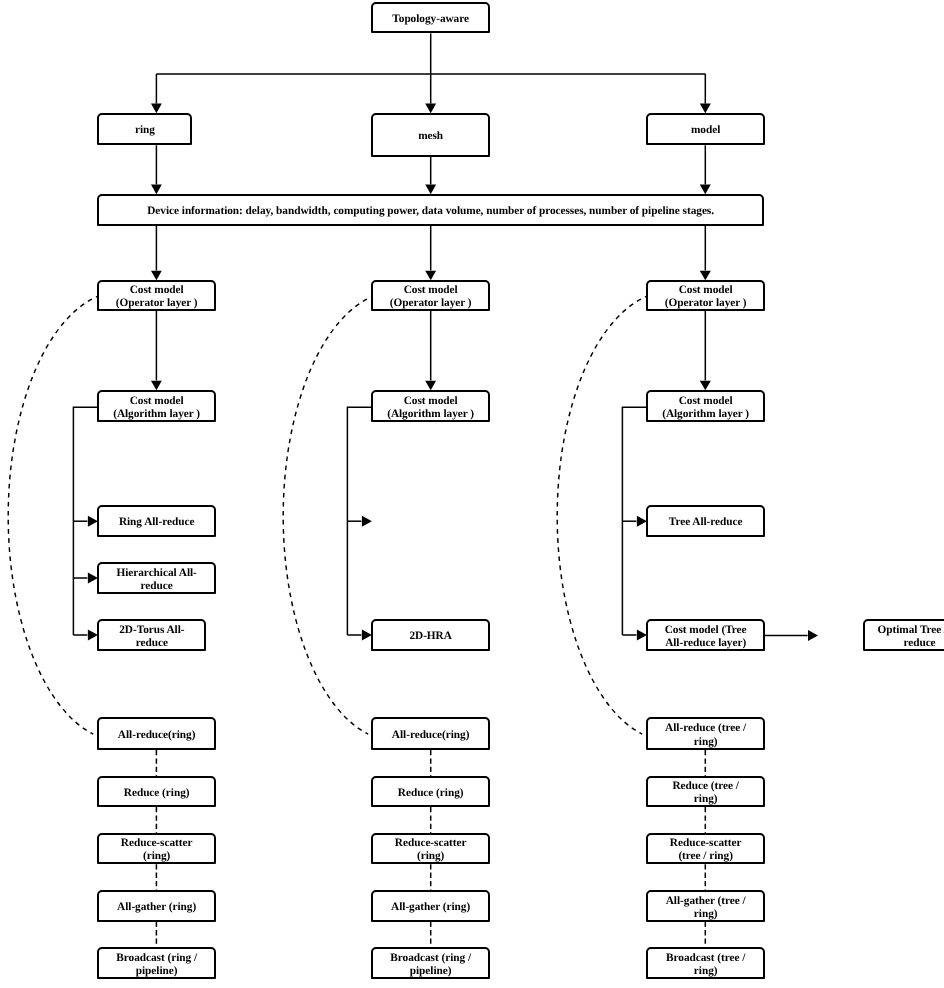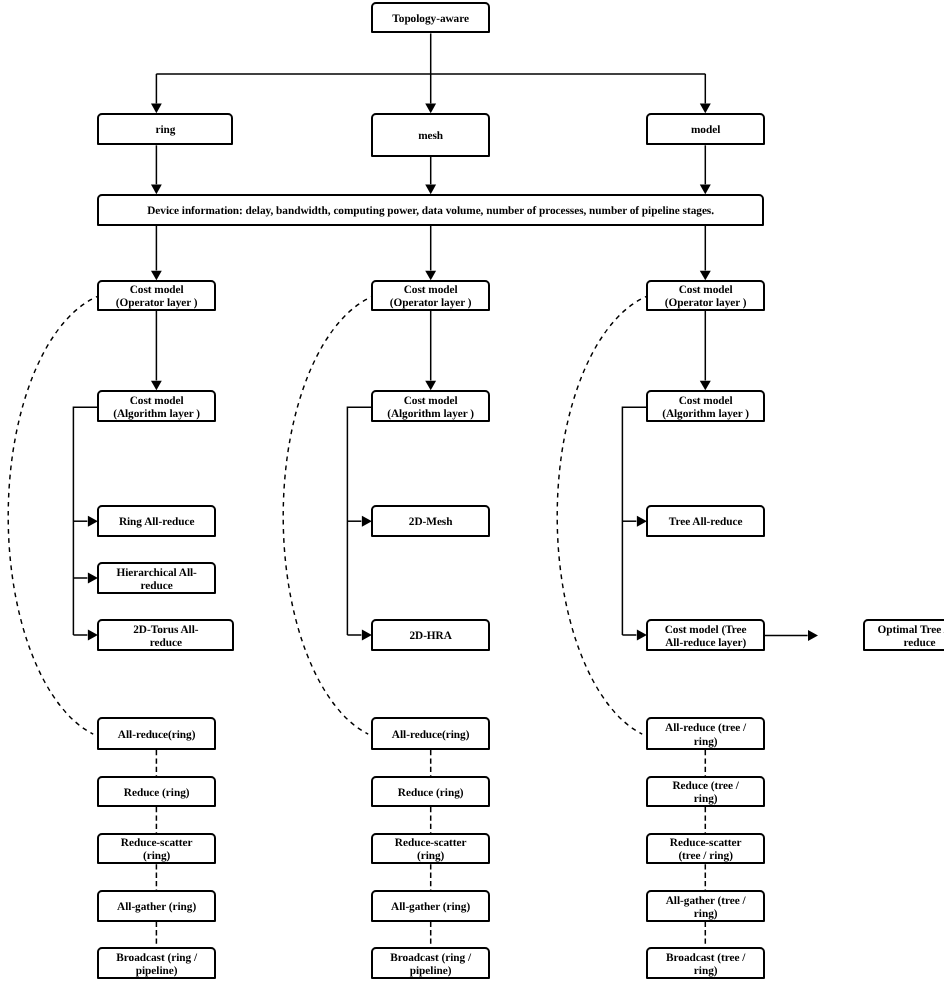--- a/index.html
+++ b/index.html
@@ -90,21 +90,21 @@
 <path d="M636.9 515.8V526.7L646.9 521.2Z"></path>
 <path d="M636.9 629.5V640.5L646.9 635.0Z"></path>
 <path d="M808.0 630.1V641.1L818.0 635.6Z"></path>
 </g>
 </svg>
 <div class="node" style="left: 371.4px; top: 1.6px; width: 118.5px; height: 31.8px;">
       <div class="lbl">
         <span>Topology-aware</span>
       </div>
     </div>
-<div class="node" style="left: 97.4px; top: 113px; width: 136px; height: 32px;">
+<div class="node" style="left: 97.4px; top: 113px; width: 95px; height: 32px;">
       <div class="lbl">
         <span>ring</span>
       </div>
     </div>
 <div class="node" style="left: 371.4px; top: 113px; width: 118.5px; height: 44px;">
       <div class="lbl">
         <span>mesh</span>
       </div>
     </div>
 <div class="node" style="left: 646.4px; top: 113px; width: 118.5px; height: 32px;">
@@ -157,29 +157,24 @@
       <div class="lbl">
         <span>Ring All-reduce</span>
       </div>
     </div>
 <div class="node" style="left: 97.4px; top: 562px; width: 118.5px; height: 32px;">
       <div class="lbl">
         <span>Hierarchical All-</span>
         <span>reduce</span>
       </div>
     </div>
-<div class="node" style="left: 97.4px; top: 619px; width: 137px; height: 32px;">
+<div class="node" style="left: 97.4px; top: 619px; width: 109px; height: 32px;">
       <div class="lbl">
         <span>2D-Torus All-</span>
         <span>reduce</span>
-      </div>
-    </div>
-<div class="node" style="left: 371.4px; top: 505px; width: 118.5px; height: 32px;">
-      <div class="lbl">
-        <span>2D-Mesh</span>
       </div>
     </div>
 <div class="node" style="left: 371.4px; top: 619px; width: 118.5px; height: 32px;">
       <div class="lbl">
         <span>2D-HRA</span>
       </div>
     </div>
 <div class="node" style="left: 646.4px; top: 505px; width: 118.5px; height: 32px;">
       <div class="lbl">
         <span>Tree All-reduce</span>

